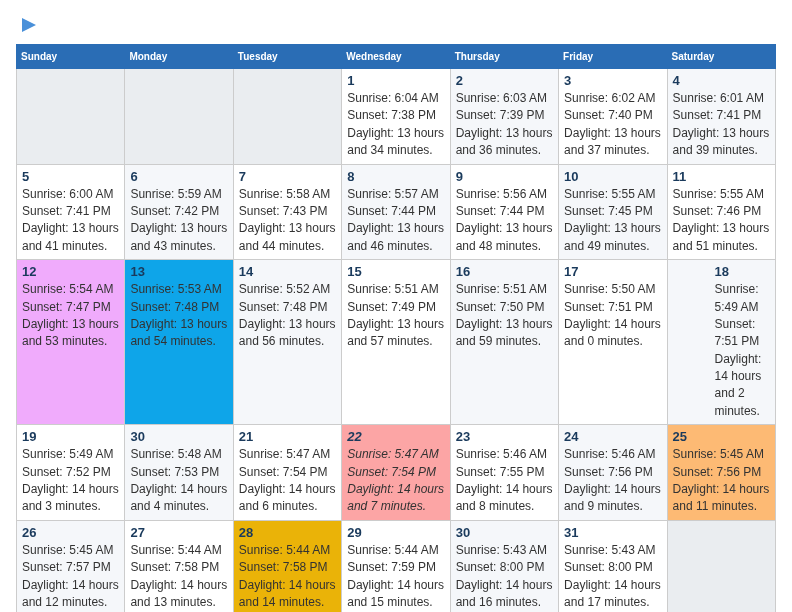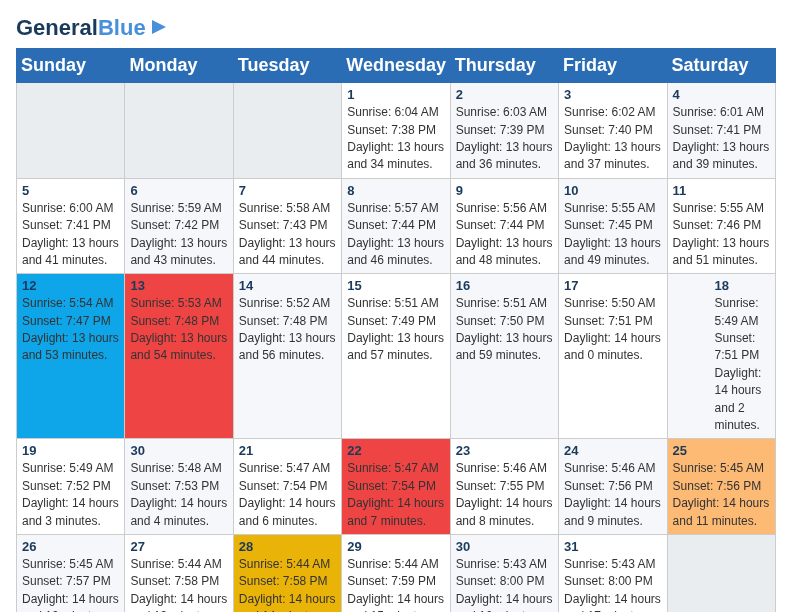--- a/index.html
+++ b/index.html
@@ -43,21 +43,21 @@
       color: #555;
     }
     table {
       width: 100%;
       border-collapse: collapse;
       table-layout: fixed;
     }
     th {
       background-color: #2a6db5;
       color: #fff;
-      font-size: 18px;
+      font-size: 10px;
       font-weight: bold;
       padding: 6px 4px;
       text-align: left;
       border: 1px solid #2a6db5;
     }
     td {
       border: 1px solid #ccc;
       vertical-align: top;
       padding: 4px 5px;
       font-size: 10.5px;
@@ -96,21 +96,20 @@
     tr:nth-child(even) td.empty-cell {
       background: #eaedf0 !important;
     }
   </style>
 </head>
 <body>
 
 <div class="header">
   <div class="logo">
     <div style="display:flex; align-items:center;">
-      <span class="logo-text">General<span>Blue</span></span>
       <svg width="22" height="22" viewBox="0 0 22 22" style="margin-left:2px; margin-top:-2px;">
         <polygon points="4,4 18,11 4,18" fill="#4a90d9"></polygon>
       </svg>
     </div>
   </div>
   <div class="title-block">
     <div class="month-year"></div>
     <div class="location"></div>
   </div>
 </div>
@@ -173,25 +172,25 @@
         <td style="background: rgb(245, 247, 250);">
           <span class="day-num">10</span>
           <div class="day-info">Sunrise: 5:55 AM<br>Sunset: 7:45 PM<br>Daylight: 13 hours and 49 minutes.</div>
         </td>
         <td style="background: rgb(255, 255, 255);">
           <span class="day-num">11</span>
           <div class="day-info">Sunrise: 5:55 AM<br>Sunset: 7:46 PM<br>Daylight: 13 hours and 51 minutes.</div>
         </td>
       </tr>
       <tr>
-        <td style="background: #0ea5e9;">
+        <td style="background: #f0abfc;">
           <span class="day-num">12</span>
           <div class="day-info">Sunrise: 5:54 AM<br>Sunset: 7:47 PM<br>Daylight: 13 hours and 53 minutes.</div>
         </td>
-        <td style="background: #ef4444;">
+        <td style="background: #0ea5e9;">
           <span class="day-num">13</span>
           <div class="day-info">Sunrise: 5:53 AM<br>Sunset: 7:48 PM<br>Daylight: 13 hours and 54 minutes.</div>
         </td>
         <td style="background: rgb(245, 247, 250);">
           <span class="day-num">14</span>
           <div class="day-info">Sunrise: 5:52 AM<br>Sunset: 7:48 PM<br>Daylight: 13 hours and 56 minutes.</div>
         </td>
         <td style="background: rgb(255, 255, 255);">
           <span class="day-num">15</span>
           <div class="day-info">Sunrise: 5:51 AM<br>Sunset: 7:49 PM<br>Daylight: 13 hours and 57 minutes.</div>
@@ -215,21 +214,21 @@
           <div class="day-info">Sunrise: 5:49 AM<br>Sunset: 7:52 PM<br>Daylight: 14 hours and 3 minutes.</div>
         </td>
         <td style="background: rgb(245, 247, 250);">
           <span class="day-num">30</span>
           <div class="day-info">Sunrise: 5:48 AM<br>Sunset: 7:53 PM<br>Daylight: 14 hours and 4 minutes.</div>
         </td>
         <td style="background: rgb(255, 255, 255);">
           <span class="day-num">21</span>
           <div class="day-info">Sunrise: 5:47 AM<br>Sunset: 7:54 PM<br>Daylight: 14 hours and 6 minutes.</div>
         </td>
-        <td style="background: #ef4444;">
+        <td style="background: #fca5a5; font-style: italic;">
           <span class="day-num">22</span>
           <div class="day-info">Sunrise: 5:47 AM<br>Sunset: 7:54 PM<br>Daylight: 14 hours and 7 minutes.</div>
         </td>
         <td style="background: rgb(255, 255, 255); margin-left: 40px;">
           <span class="day-num">23</span>
           <div class="day-info">Sunrise: 5:46 AM<br>Sunset: 7:55 PM<br>Daylight: 14 hours and 8 minutes.</div>
         </td>
         <td style="background: rgb(245, 247, 250);">
           <span class="day-num">24</span>
           <div class="day-info">Sunrise: 5:46 AM<br>Sunset: 7:56 PM<br>Daylight: 14 hours and 9 minutes.</div>

